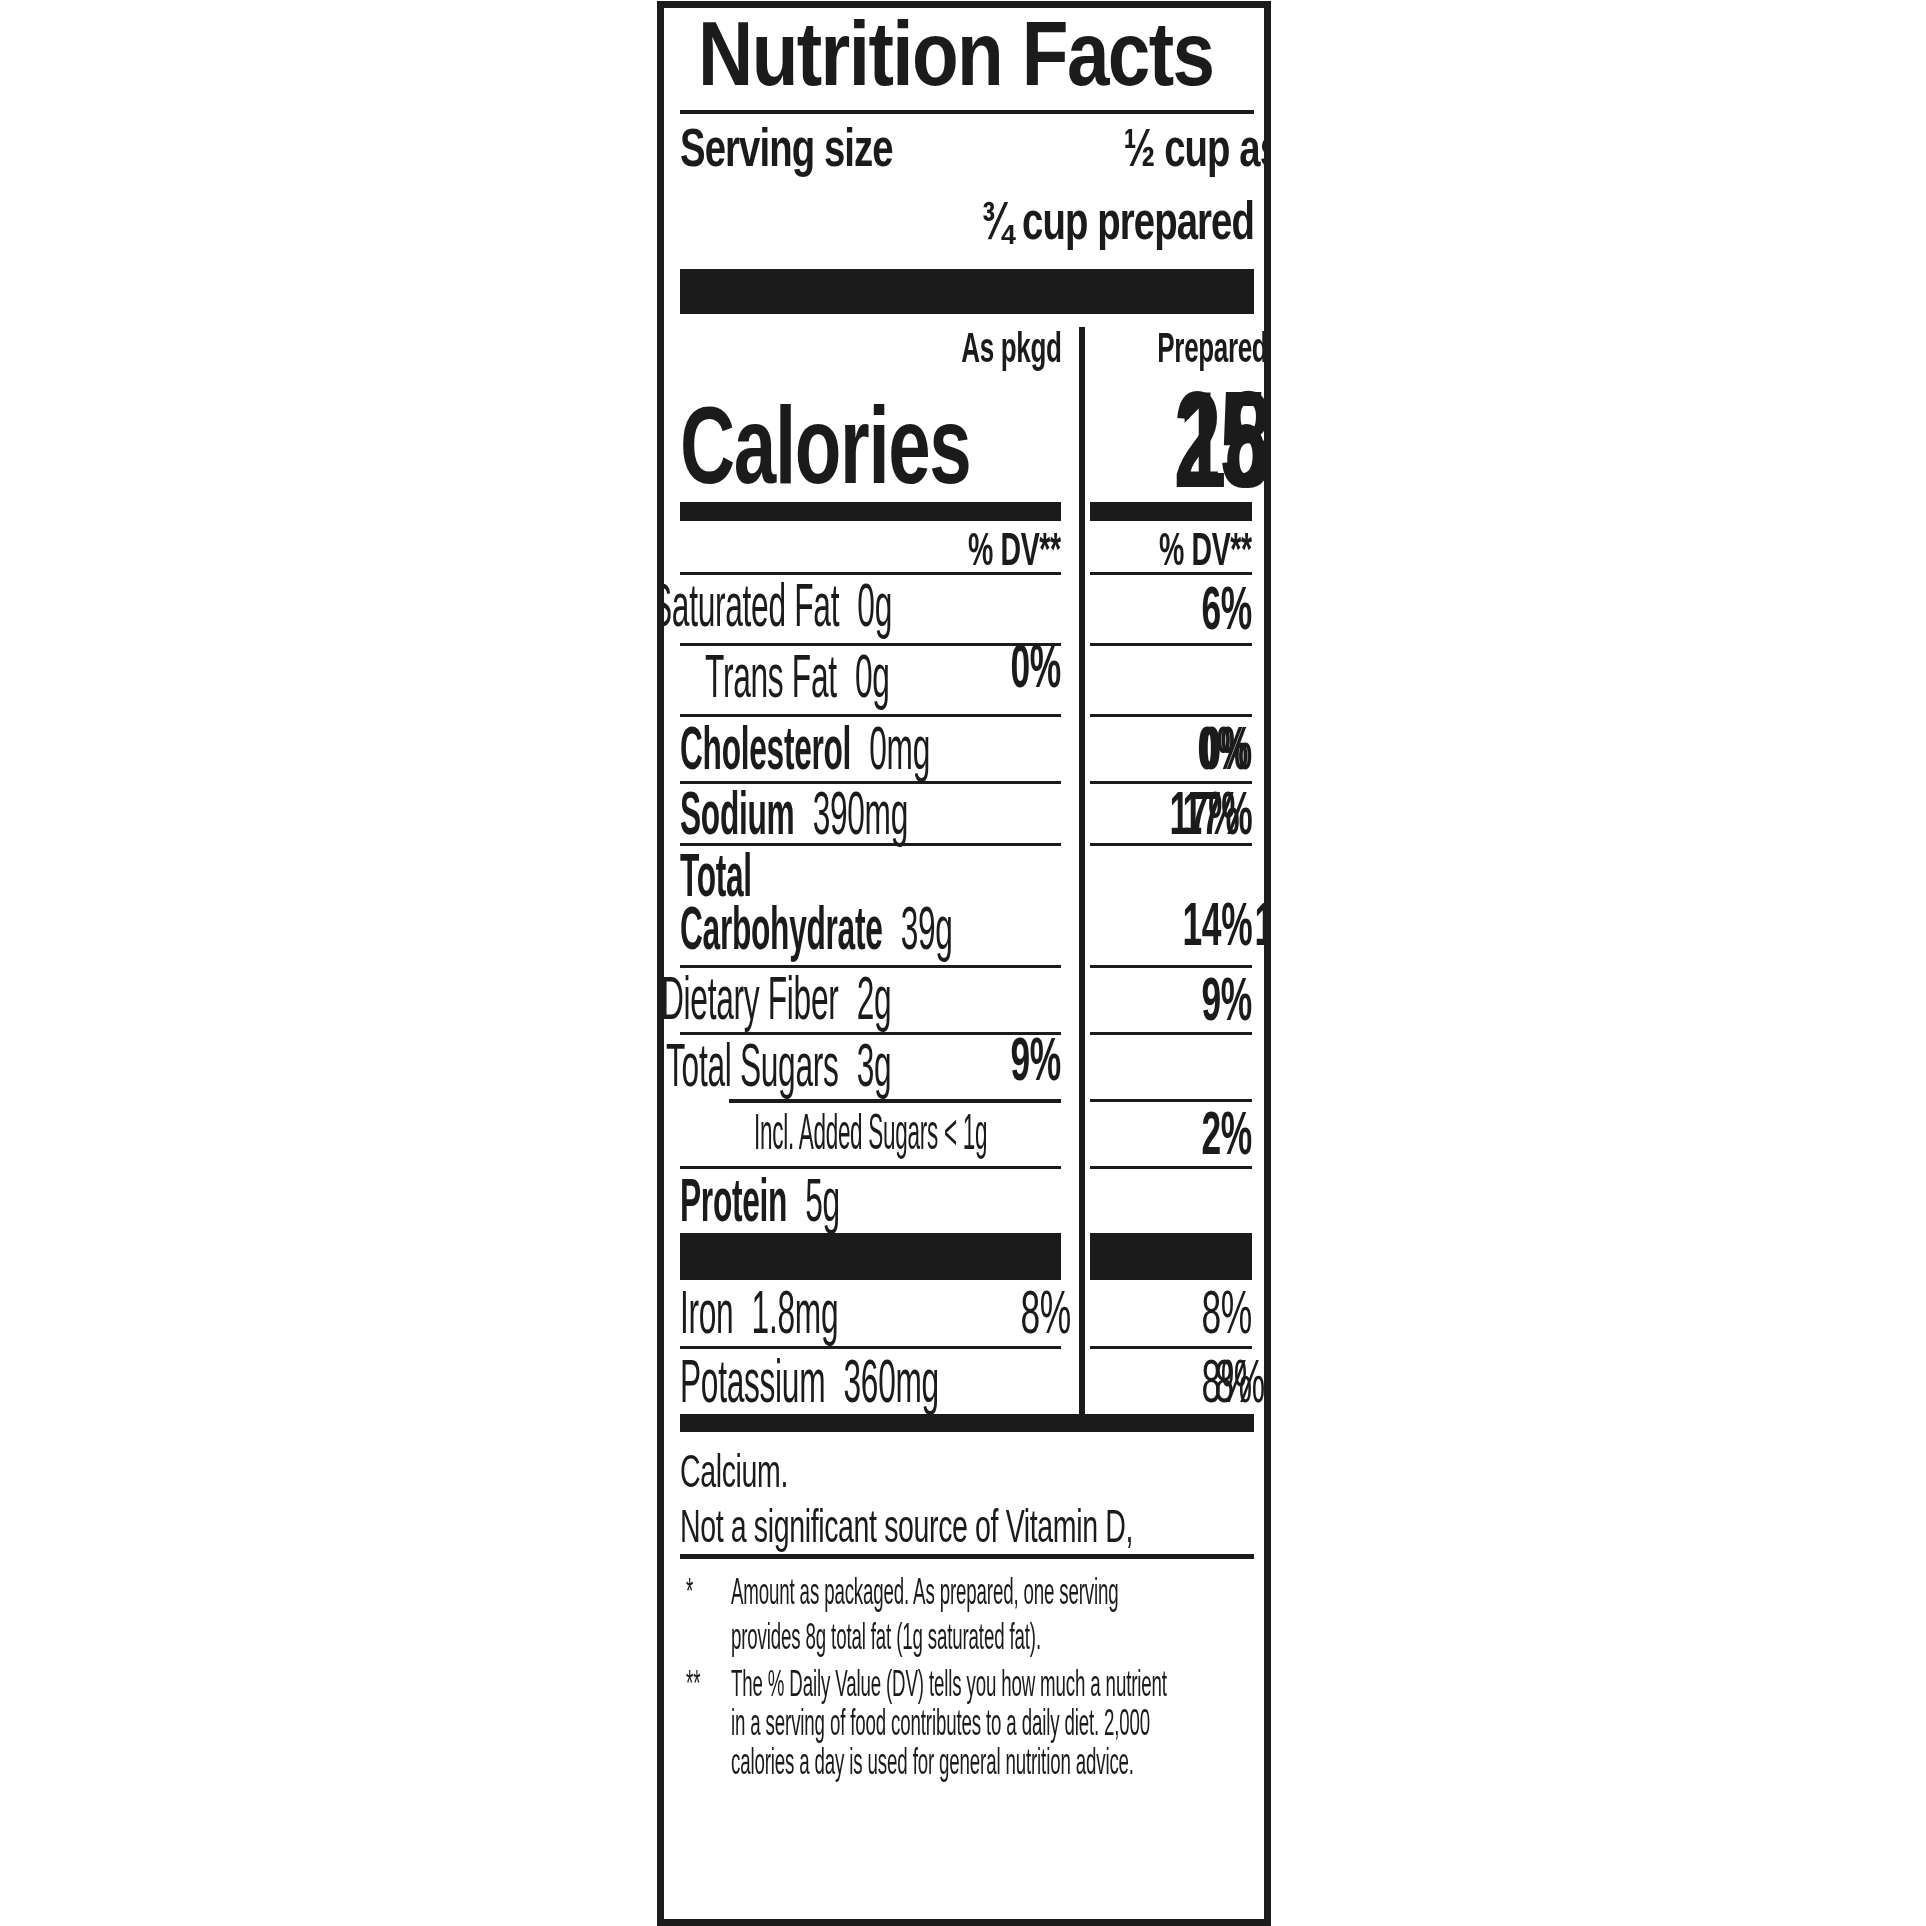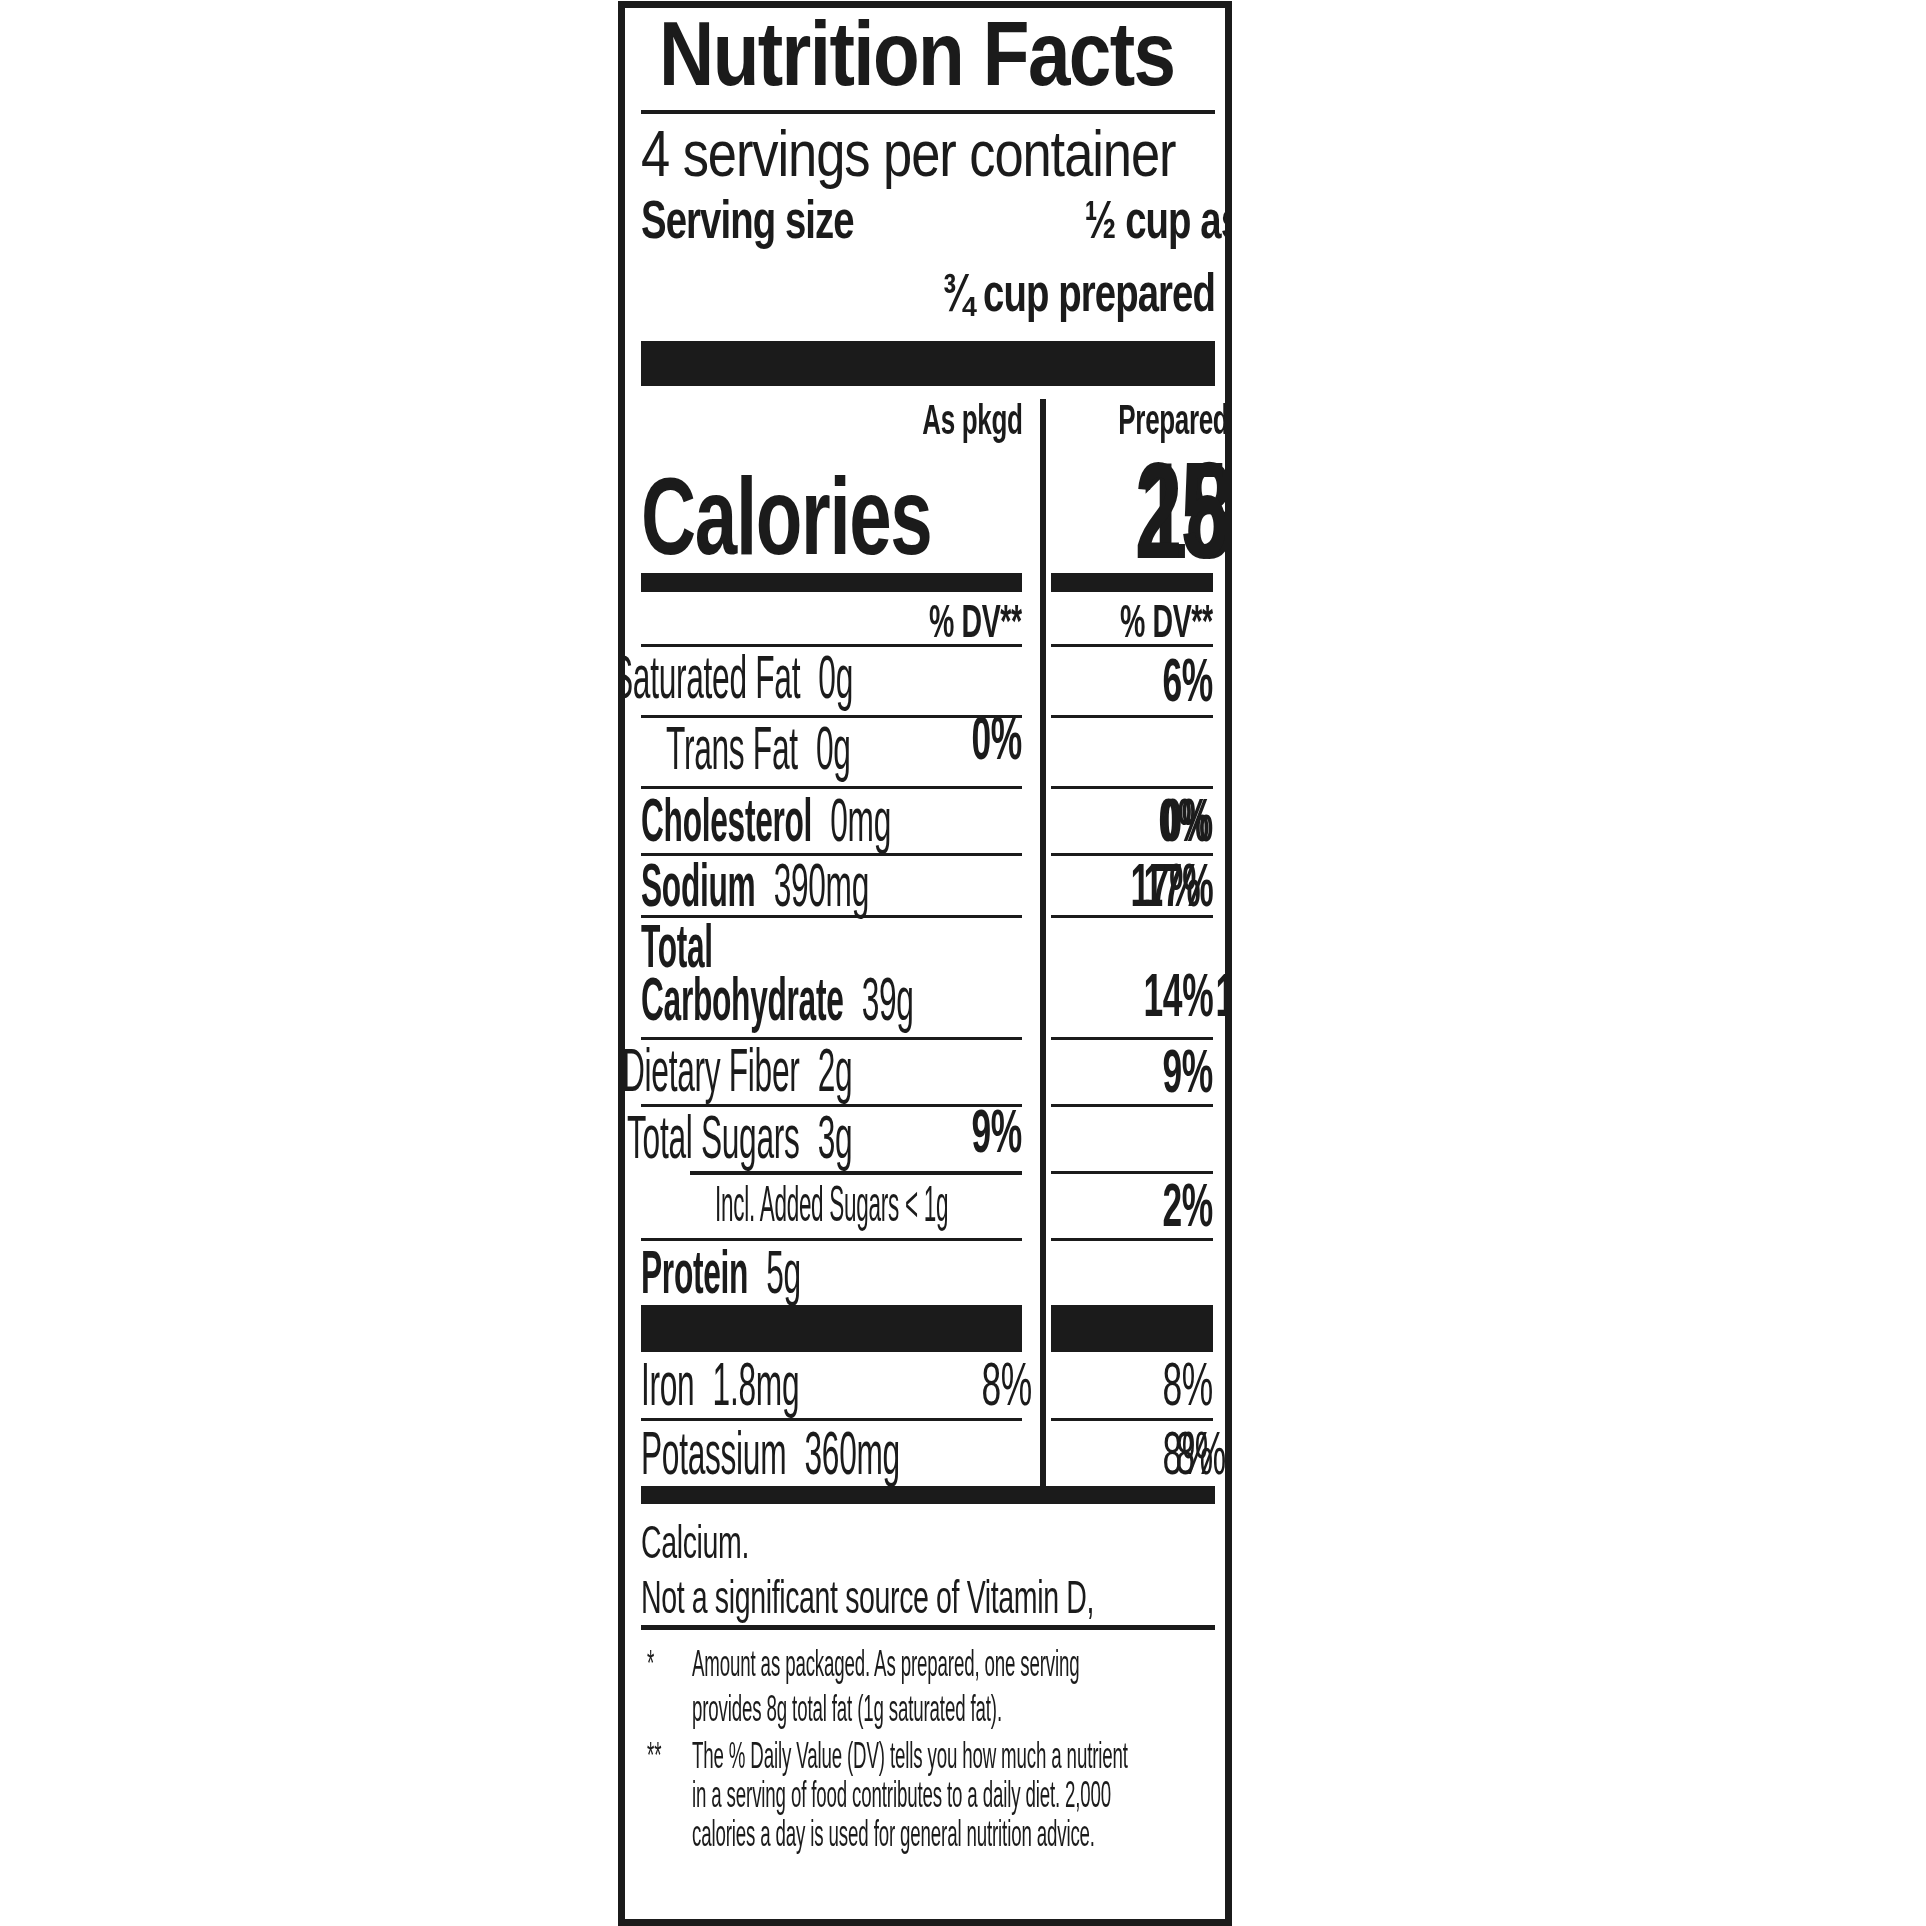--- a/index.html
+++ b/index.html
@@ -9,21 +9,21 @@
   html,body{
     margin:0;padding:0;
     width:1926px;height:1926px;
     background:var(--paper);
     font-family:"Liberation Sans", sans-serif;
     color:var(--ink);
   }
   .stage{position:relative;width:1926px;height:1926px;background:var(--paper);overflow:hidden;}
 
   .nf-label{
-    position:absolute;left:618px;top:0.6px;width:614px;height:1925px;
+    position:absolute;left:657px;top:0.6px;width:614px;height:1925px;
     border:7.7px solid var(--ink);
     background:var(--paper);
     box-sizing:border-box;
     overflow:hidden;
   }
   .content{
     position:relative;height:100%;
     padding:0 10.3px 0 16px;
     box-sizing:border-box;
   }
@@ -111,23 +111,20 @@
 <div class="stage">
   <div class="nf-label">
     <div class="content">
 
       <div class="title">
         <span class="tx f-title">Nutrition Facts</span>
       </div>
 
       <div class="rule1"></div>
 
-      <div class="servings">
-        <span class="tx f-serv">4 servings per container</span>
-      </div>
 
       <div class="ssrow">
         <span class="tx f-cond">Serving size</span>
         <span class="tx r f-cond">½ cup as pkgd (52g)</span>
       </div>
 
       <div class="prep">
         <span class="tx r f-cond">¾ cup prepared</span>
       </div>
 

